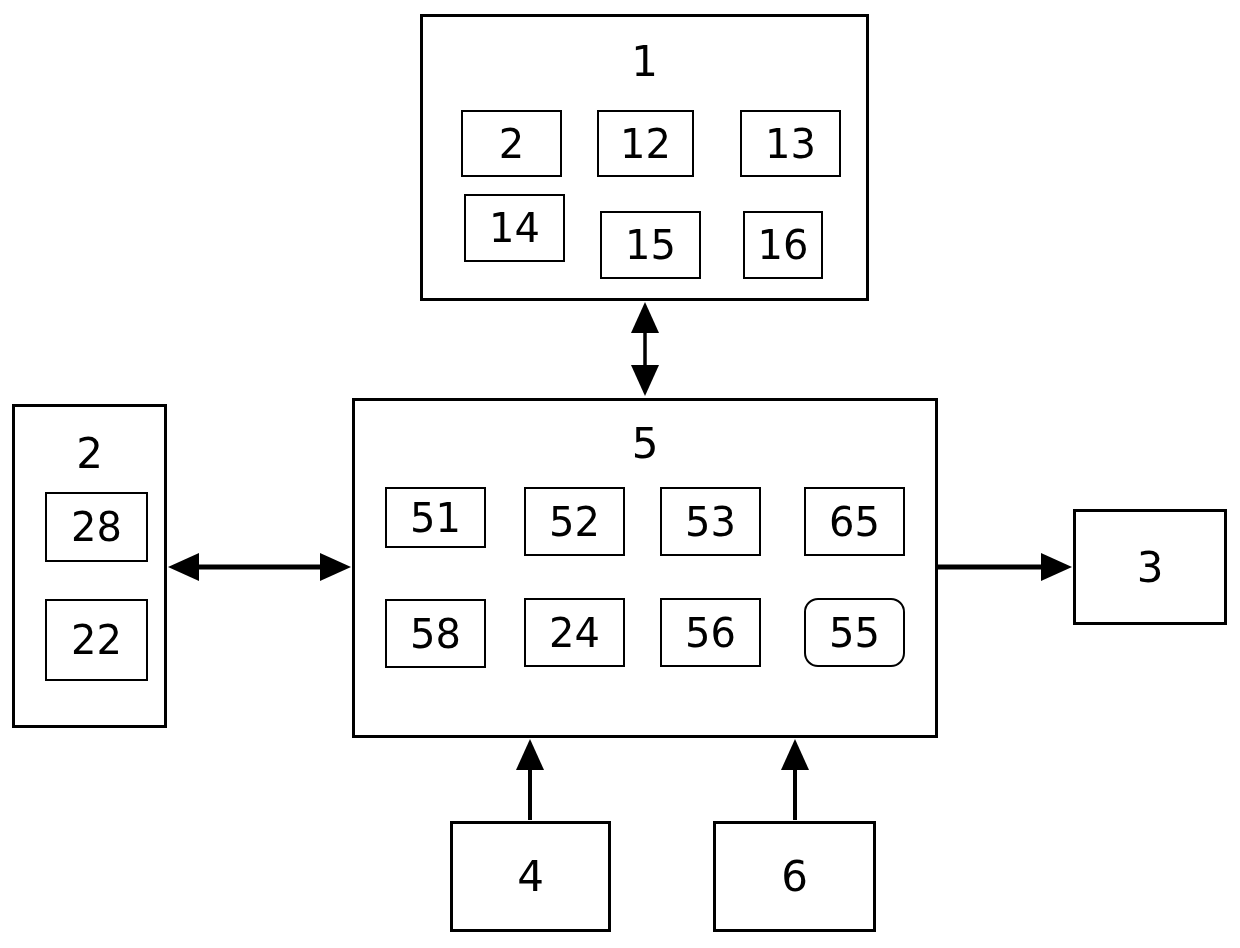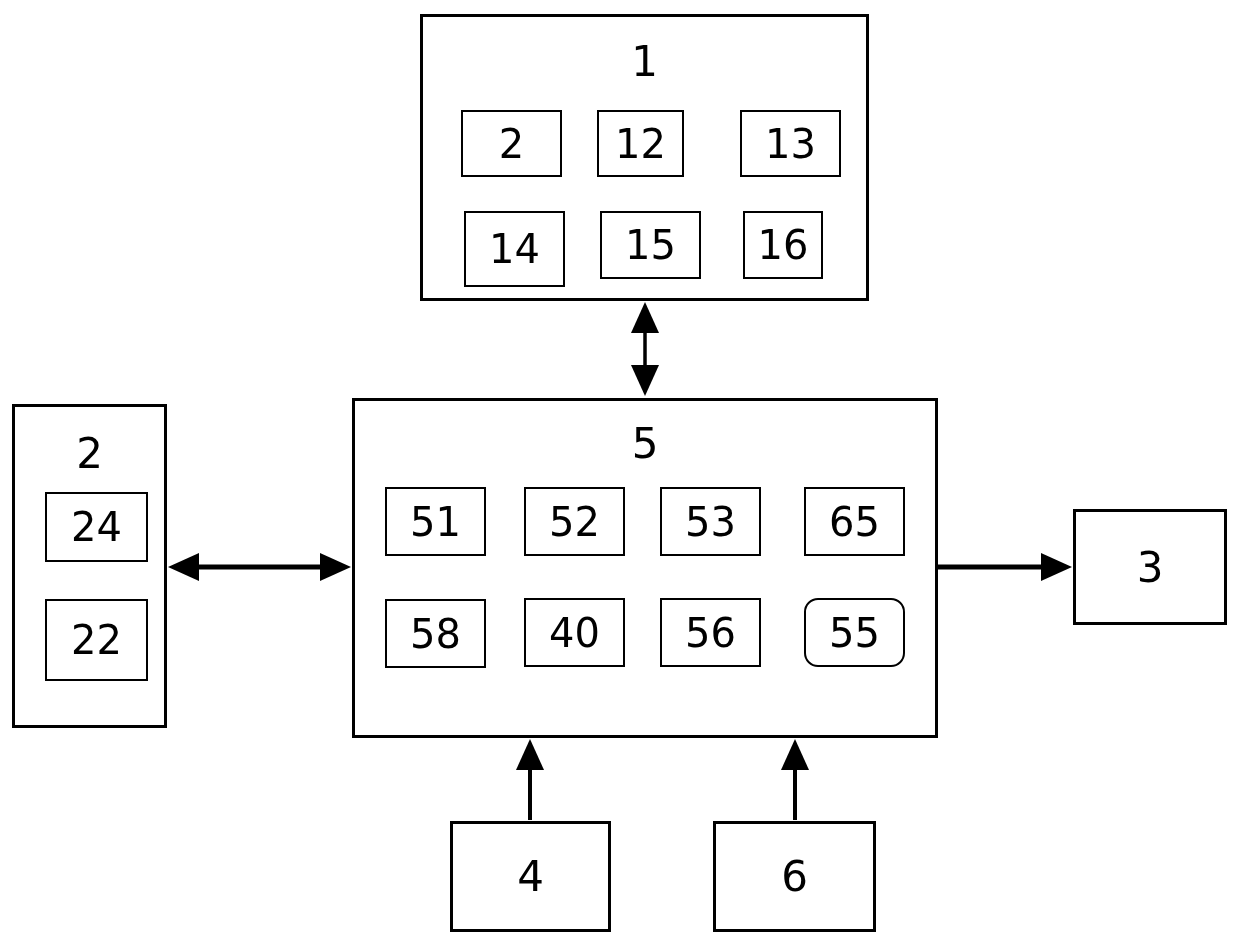--- a/index.html
+++ b/index.html
@@ -54,32 +54,32 @@
   #b4 { left: 450px; top: 821px; width: 161px; height: 111px; }
   #b5 { left: 352px; top: 398px; width: 586px; height: 340px; }
   #b6 { left: 713px; top: 821px; width: 163px; height: 111px; }
 
   #b1 .box-label-top { top: 24px; }
   #b5 .box-label-top { top: 22px; }
   #b2 .box-label-top { top: 26px; }
 
   
   #b11 { left: 38px;  top: 93px;  width: 101px; height: 67px; }
-  #b12 { left: 174px; top: 93px;  width: 87px; height: 67px; }
+  #b12 { left: 174px; top: 93px;  width: 97px; height: 67px; }
   #b13 { left: 317px; top: 93px;  width: 101px; height: 67px; }
-  #b14 { left: 41px;  top: 194px; width: 101px; height: 76px; }
+  #b14 { left: 41px;  top: 177px; width: 101px; height: 68px; }
   #b15 { left: 177px; top: 194px; width: 101px; height: 68px; }
   #b16 { left: 320px; top: 194px; width: 80px; height: 68px; }
 
   
   #b21 { left: 30px; top: 85px;  width: 103px; height: 70px; }
   #b22 { left: 30px; top: 192px; width: 103px; height: 82px; }
 
   
-  #b51 { left: 30px;  top: 86px;  width: 101px; height: 69px; }
+  #b51 { left: 30px;  top: 86px;  width: 101px; height: 61px; }
   #b52 { left: 169px; top: 86px;  width: 101px; height: 69px; }
   #b53 { left: 305px; top: 86px;  width: 101px; height: 69px; text-align: center; }
   #b54 { left: 449px; top: 86px;  width: 101px; height: 69px; }
   #b58 { left: 30px;  top: 198px; width: 101px; height: 69px; }
   #b57 { left: 169px; top: 197px; width: 101px; height: 69px; }
   #b56 { left: 305px; top: 197px; width: 101px; height: 69px; }
   #b55 { left: 449px; top: 197px; width: 101px; height: 69px; border-radius: 14px; }
 
   .arrow-layer {
     position: absolute;
@@ -100,32 +100,32 @@
     <div class="inner" id="b11">2</div>
     <div class="inner" id="b12">12</div>
     <div class="inner" id="b13">13</div>
     <div class="inner" id="b14">14</div>
     <div class="inner" id="b15">15</div>
     <div class="inner" id="b16">16</div>
   </div>
 
   <div class="box" id="b2">
     <div class="box-label-top">2</div>
-    <div class="inner" id="b21">24</div>
+    <div class="inner" id="b21">28</div>
     <div class="inner" id="b22">22</div>
   </div>
 
   <div class="box" id="b5">
     <div class="box-label-top">5</div>
     <div class="inner" id="b51">51</div>
     <div class="inner" id="b52">52</div>
     <div class="inner" id="b53">53</div>
     <div class="inner" id="b54">65</div>
     <div class="inner" id="b58">58</div>
-    <div class="inner" id="b57">40</div>
+    <div class="inner" id="b57">24</div>
     <div class="inner" id="b56">56</div>
     <div class="inner" id="b55">55</div>
   </div>
 
   <div class="box box-centered" id="b3">3</div>
 
   <div class="box box-centered" id="b4">4</div>
 
   <div class="box box-centered" id="b6">6</div>
 

